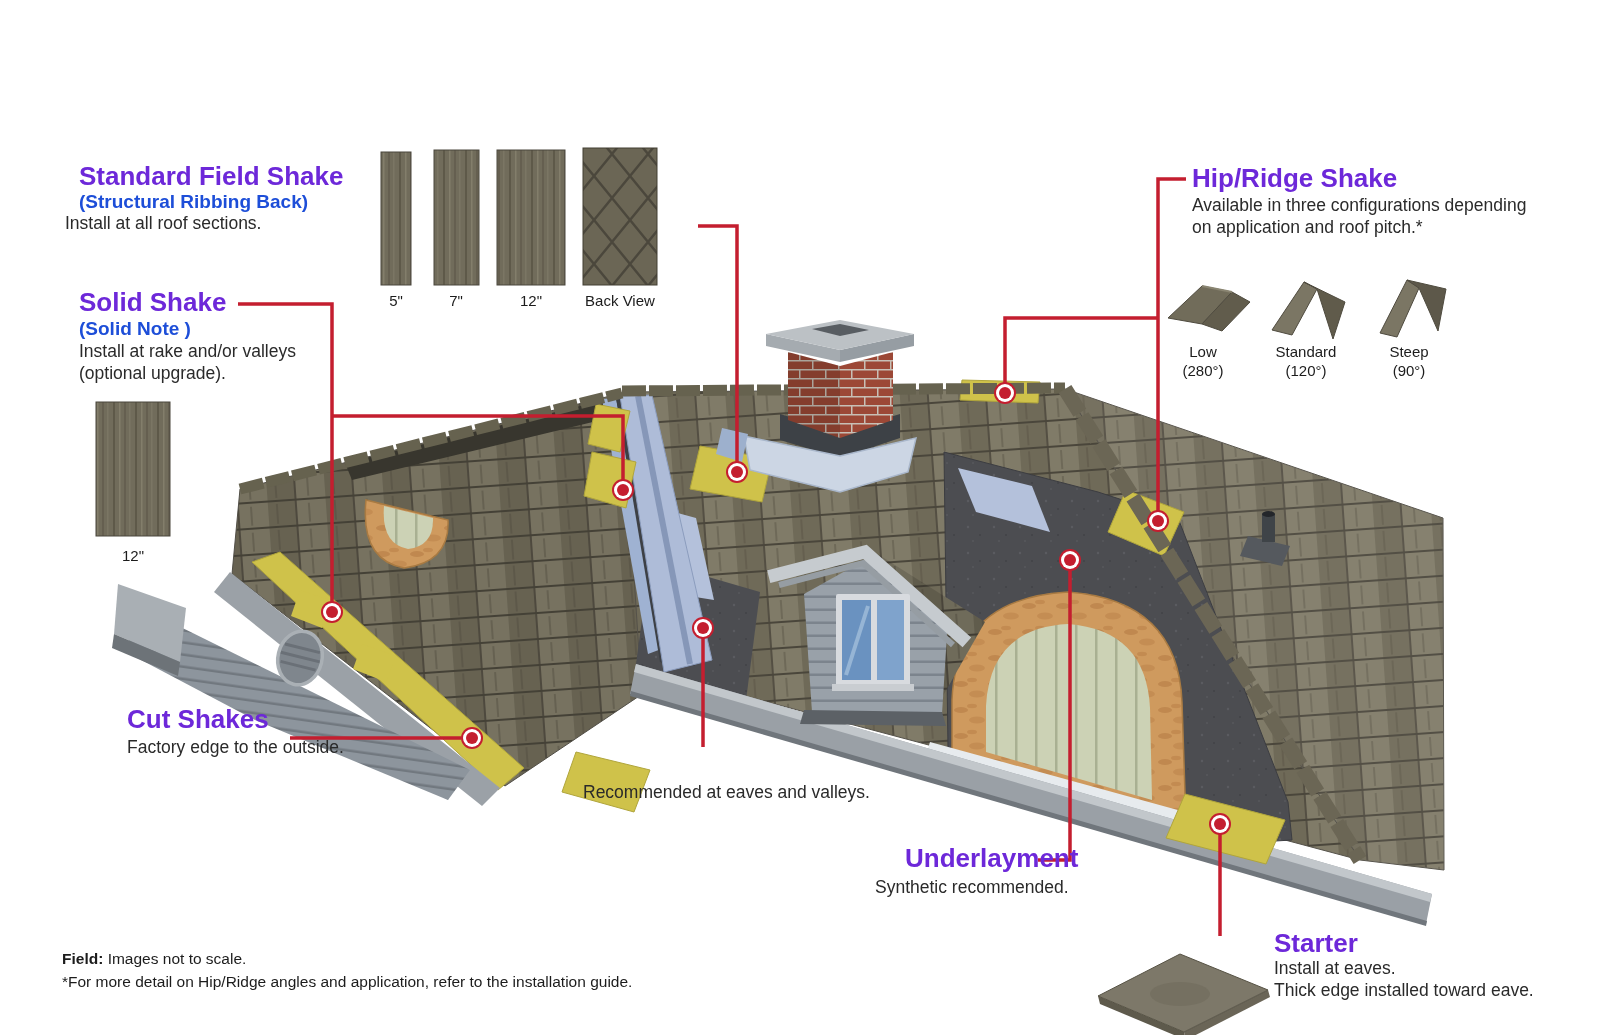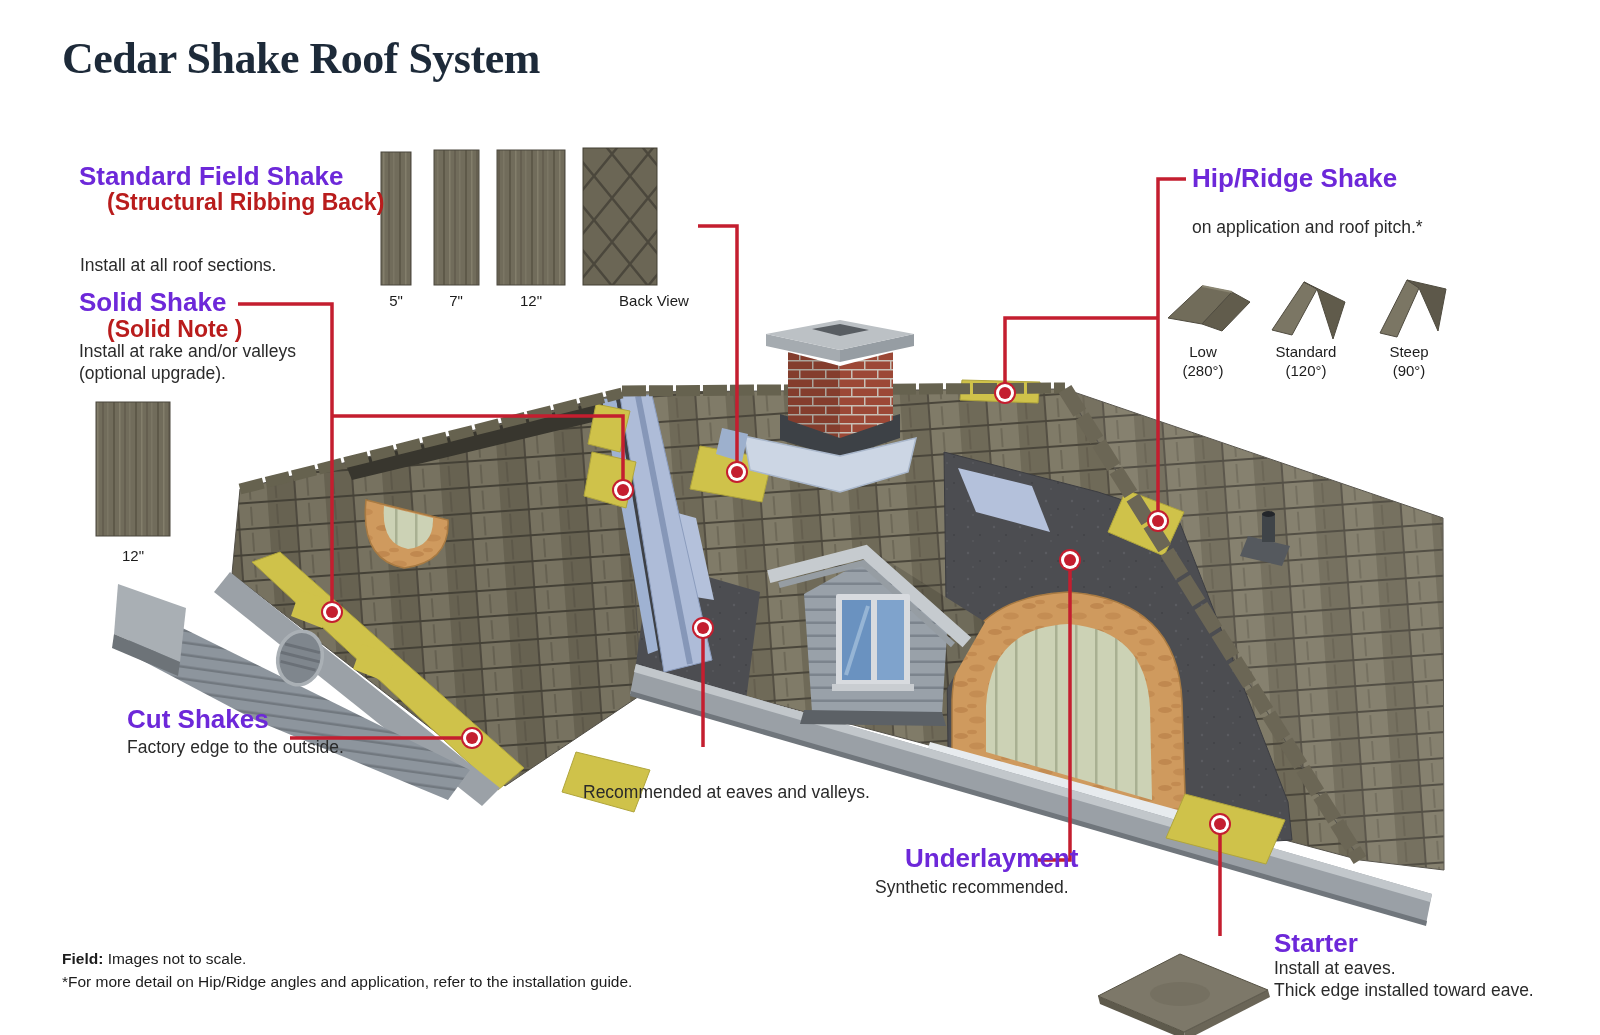--- a/index.html
+++ b/index.html
@@ -2,21 +2,21 @@
 <html><head>
 <meta charset="utf-8">
 <style>
   html,body{margin:0;padding:0;background:#ffffff;}
   #page{position:relative;width:1600px;height:1035px;background:#ffffff;overflow:hidden;
         font-family:"Liberation Sans", sans-serif;color:#272727;}
   .abs{position:absolute;}
   .title{font-family:"Liberation Serif", serif;font-weight:700;font-size:44px;line-height:50px;
          color:#1d2a39;letter-spacing:-0.5px;}
   .h{font-weight:700;font-size:26px;line-height:30px;color:#6d28d9;}
-  .sub{font-weight:700;font-size:23px;line-height:24px;color:#b91c1c;margin-left:28px;}
+  .sub{font-weight:700;font-size:19px;line-height:24px;color:#1d4ed8;}
   .b{font-weight:400;font-size:17.5px;line-height:22px;color:#2a2a2a;}
   .lbl{font-weight:400;font-size:15px;line-height:19px;color:#1c1c1c;text-align:center;transform:translateX(-50%);white-space:nowrap;}
   .note{font-weight:400;font-size:15.5px;line-height:22px;color:#1c1c1c;}
   .note b{font-weight:700;}
   svg{display:block;}
 </style>
 </head>
 <body>
 
 <div id="page">
@@ -270,38 +270,38 @@
           <circle r="6" fill="#c41e2f"></circle>
         </g>
       <g transform="translate(1220,824)">
         <circle r="11" fill="#c41e2f"></circle>
           <circle r="9" fill="#ffffff"></circle>
           <circle r="6" fill="#c41e2f"></circle>
         </g>
     </g>
   </svg>
 
-  <div class="abs title" style="left:62px;top:34px;">Cedar Shake Roof System</div>
 
   <div class="abs h" style="left:79px;top:161px;">Standard Field Shake</div>
   <div class="abs sub" style="left:79px;top:190px;">(Structural Ribbing Back)</div>
-  <div class="abs b" style="left:80px;top:212px;margin-top:42px;">Install at all roof sections.</div>
+  <div class="abs b" style="left:65px;top:212px;">Install at all roof sections.</div>
 
   <div class="abs lbl" style="left:396px;top:291px;">5"</div>
   <div class="abs lbl" style="left:456px;top:291px;">7"</div>
   <div class="abs lbl" style="left:531px;top:291px;">12"</div>
-  <div class="abs lbl" style="left:620px;top:291px;margin-left:34px;">Back View</div>
+  <div class="abs lbl" style="left:620px;top:291px;">Back View</div>
 
   <div class="abs h" style="left:79px;top:287px;">Solid Shake</div>
   <div class="abs sub" style="left:79px;top:317px;">(Solid Note )</div>
   <div class="abs b" style="left:79px;top:340px;">Install at rake and/or valleys</div>
   <div class="abs b" style="left:79px;top:362px;">(optional upgrade).</div>
   <div class="abs lbl" style="left:133px;top:546px;">12"</div>
 
   <div class="abs h" style="left:1192px;top:163px;">Hip/Ridge Shake</div>
+  <div class="abs b" style="left:1192px;top:194px;">Available in three configurations depending</div>
   <div class="abs b" style="left:1192px;top:216px;">on application and roof pitch.*</div>
 
   <div class="abs lbl" style="left:1203px;top:342px;">
     <div>Low</div>
     <div>(280°)</div>
   </div>
   <div class="abs lbl" style="left:1306px;top:342px;">
     <div>Standard</div>
     <div>(120°)</div>
   </div>

